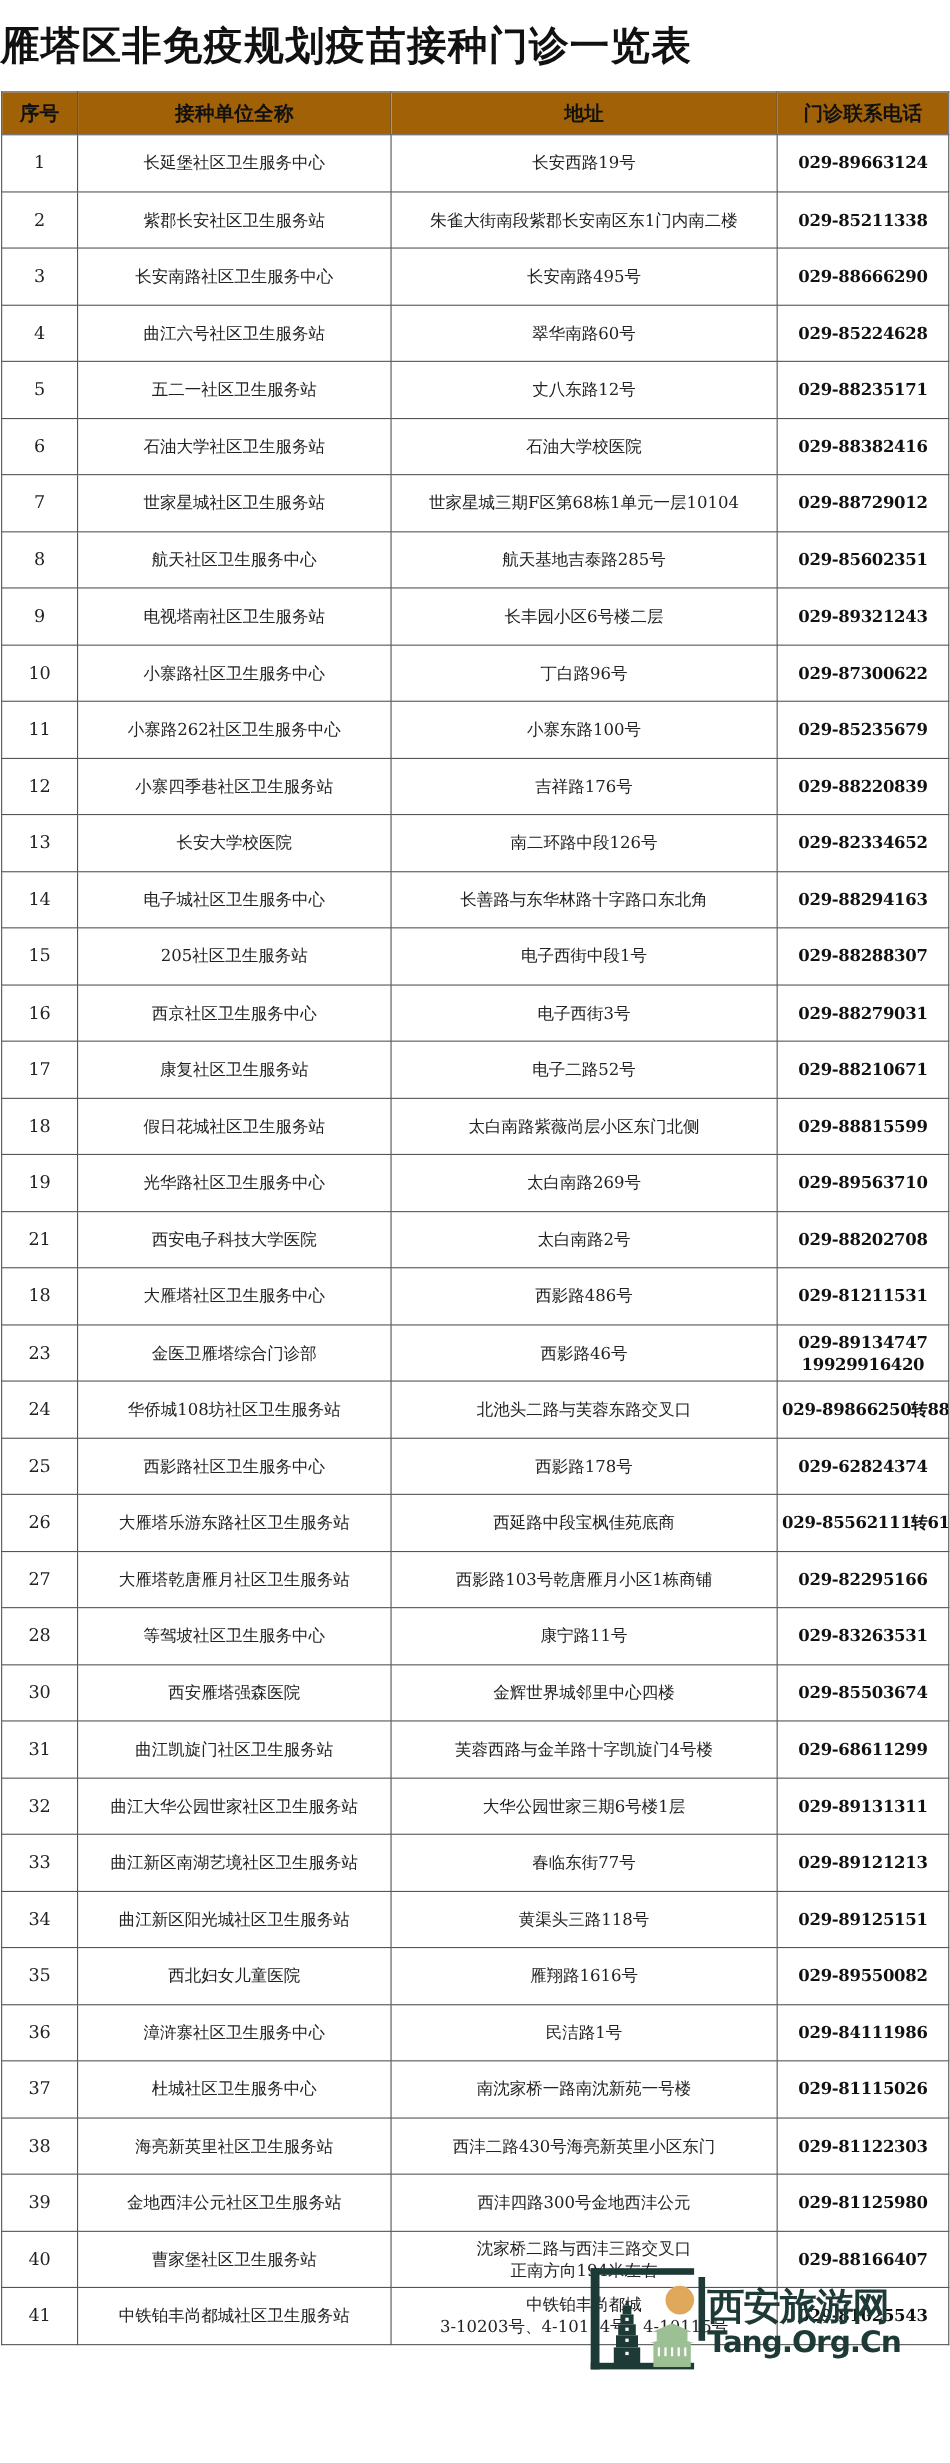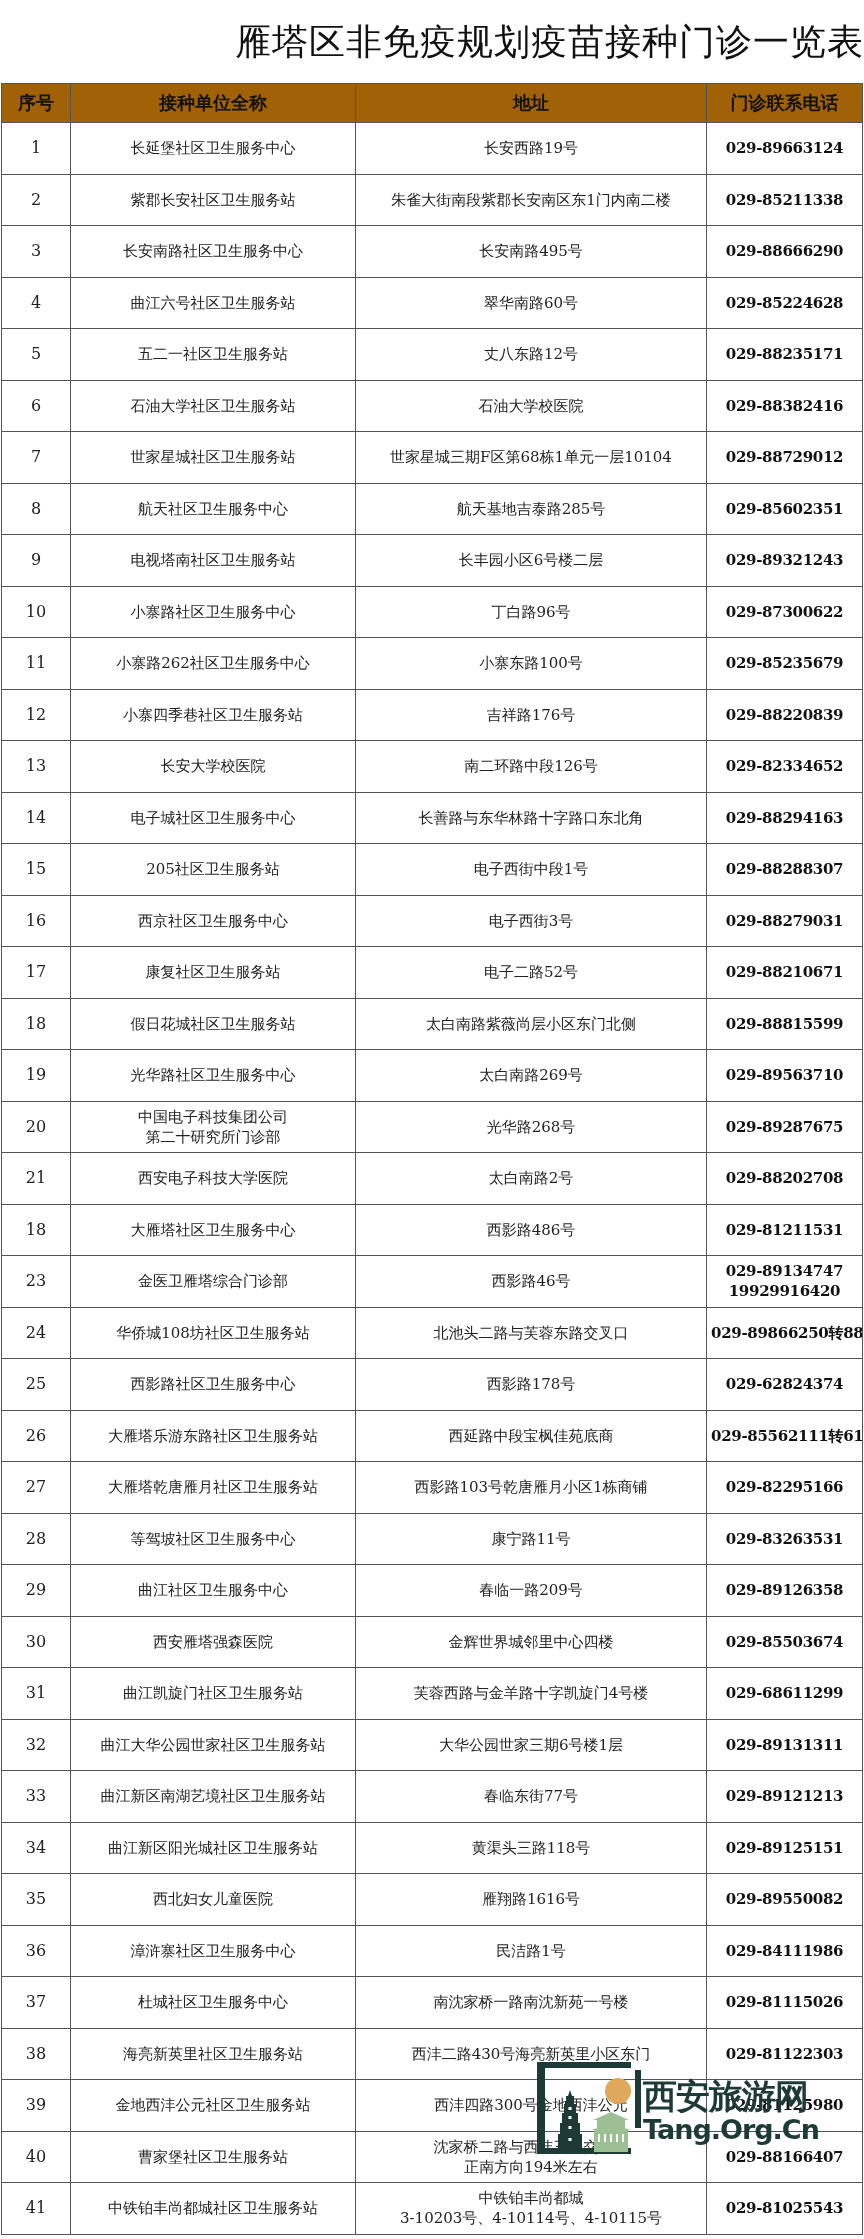--- a/index.html
+++ b/index.html
@@ -1,19 +1,19 @@
 <!DOCTYPE html>
 <html><head>
 <meta charset="utf-8">
 <style>
   html, body { margin: 0; padding: 0; background: #ffffff; }
   body { width: 864px; height: 2239px; position: relative; overflow: hidden;
          font-family: "DejaVu Serif", "Liberation Serif", serif; color: #222; }
-  .title { position: absolute; left: 0; top: 18px; width: 864px; text-align: right;
-           font-size: 36px; font-weight: normal; color: #111; letter-spacing: 1px;
+  .title { position: absolute; left: 0; top: 18px; width: 864px; text-align: left;
+           font-size: 36px; font-weight: bold; color: #111; letter-spacing: 1px;
            font-family: "DejaVu Serif", serif; }
   table.grid { position: absolute; left: 1px; top: 83px; width: 861px;
                border-collapse: collapse; table-layout: fixed; }
   .grid th, .grid td { border: 1px solid #555; text-align: center; vertical-align: middle;
                        padding: 0 4px; overflow: hidden; }
   .grid th { background: #a16207; height: 38px; font-size: 18px; font-weight: bold; color: #111;
              font-family: "DejaVu Sans", sans-serif; }
   .grid td { height: 50.5px; font-size: 15px; color: #222; line-height: 20px; }
   .grid td.num { font-size: 16px; }
   .grid td.phone { font-weight: bold; font-size: 15px; color: #111; white-space: nowrap; letter-spacing: -0.3px; }
@@ -279,33 +279,20 @@
           <span class="line">光华路社区卫生服务中心</span>
         </td>
         <td>
           <span class="line">太白南路269号</span>
         </td>
         <td class="phone">
           <span class="line">029-89563710</span>
         </td>
       </tr>
       <tr>
-        <td class="num">20</td>
-        <td>
-          <span class="line">中国电子科技集团公司</span>
-          <span class="line">第二十研究所门诊部</span>
-        </td>
-        <td>
-          <span class="line">光华路268号</span>
-        </td>
-        <td class="phone">
-          <span class="line">029-89287675</span>
-        </td>
-      </tr>
-      <tr>
         <td class="num">21</td>
         <td>
           <span class="line">西安电子科技大学医院</span>
         </td>
         <td>
           <span class="line">太白南路2号</span>
         </td>
         <td class="phone">
           <span class="line">029-88202708</span>
         </td>
@@ -386,32 +373,20 @@
       <tr>
         <td class="num">28</td>
         <td>
           <span class="line">等驾坡社区卫生服务中心</span>
         </td>
         <td>
           <span class="line">康宁路11号</span>
         </td>
         <td class="phone">
           <span class="line">029-83263531</span>
-        </td>
-      </tr>
-      <tr>
-        <td class="num">29</td>
-        <td>
-          <span class="line">曲江社区卫生服务中心</span>
-        </td>
-        <td>
-          <span class="line">春临一路209号</span>
-        </td>
-        <td class="phone">
-          <span class="line">029-89126358</span>
         </td>
       </tr>
       <tr>
         <td class="num">30</td>
         <td>
           <span class="line">西安雁塔强森医院</span>
         </td>
         <td>
           <span class="line">金辉世界城邻里中心四楼</span>
         </td>

